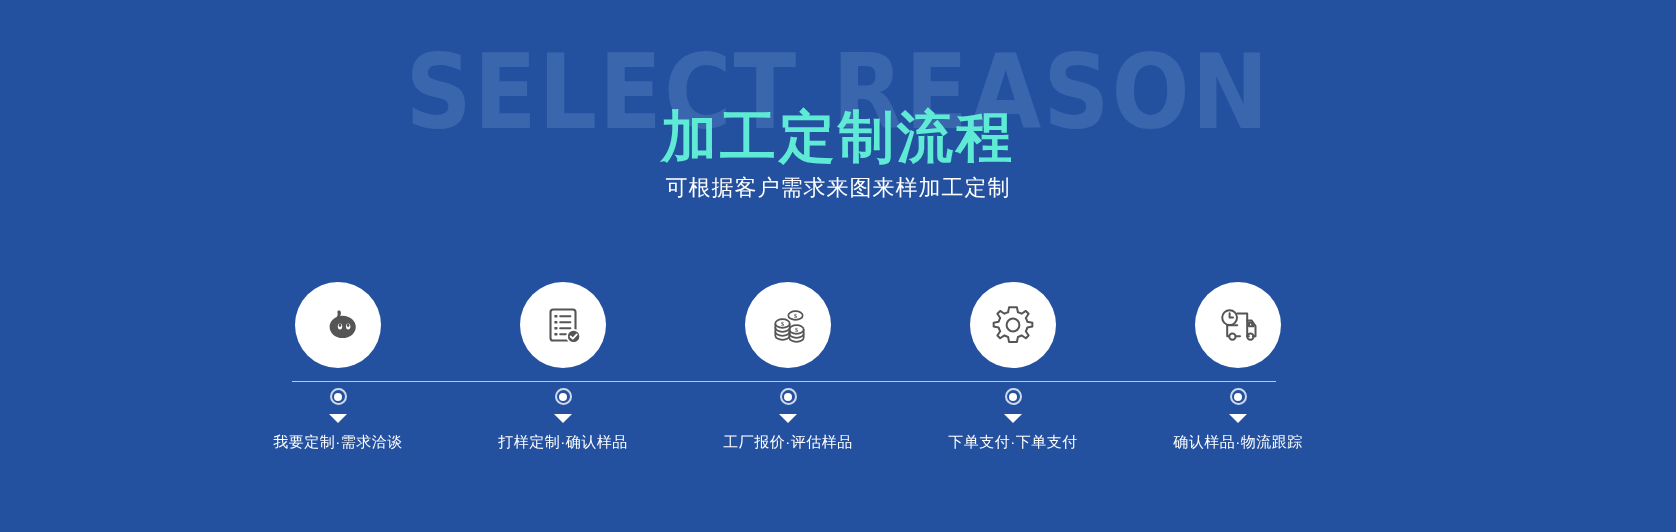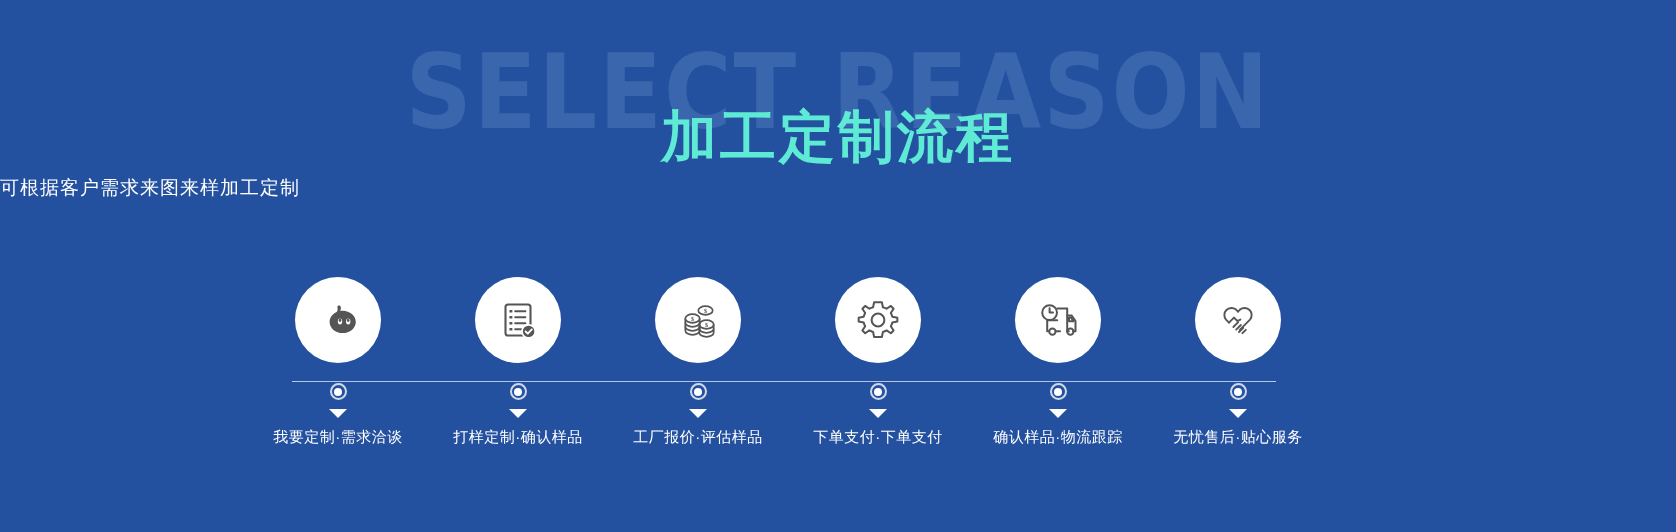--- a/index.html
+++ b/index.html
@@ -43,36 +43,37 @@
     line-height:66px;
     font-weight:bold;
     color:#5eead4;
     letter-spacing:3px;
     white-space:nowrap;
   }
   .subtitle{
     position:absolute;
     left:0;right:0;
     top:177px;
-    font-size:19px;
+    text-align:center;
+    font-size:22px;
     line-height:22px;
     color:#ffffff;
     letter-spacing:1px;
     white-space:nowrap;
   }
   
   .steps{
     position:absolute;
     left:248px;
     top:272px;
     width:1080px;
     height:180px;
     display:flex;
     justify-content:space-between;
-    align-items:center;
+    align-items:flex-end;
   }
   .step{
     position:relative;
     width:180px;
     display:flex;
     flex-direction:column;
     align-items:center;
   }
   .circle{
     width:86px;height:86px;
@@ -259,38 +260,15 @@
         </svg>
       </div>
       <div class="dot-wrap">
         <span class="dot-ring"></span>
         <span class="dot-core"></span>
       </div>
       <div class="tri"></div>
       <div class="step-label">确认样品·物流跟踪</div>
     </div>
 
-    <div class="step">
-      <div class="circle">
-        <svg width="50" height="50" viewBox="0 0 50 50">
-          <g fill="none" stroke="#555555" stroke-width="1.9" stroke-linejoin="round" stroke-linecap="round">
-
-            <path d="M25.0 16.6 l-2.0-2.0a7.1 7.1 0 0 0 -10.0 10.0l3.0 3.0"></path>
-            <path d="M25.0 16.6 l2.0-2.0a7.1 7.1 0 0 1 10.0 10.0l-10.2 10.2"></path>
-
-            <path d="M16.0 27.6l5.0-5.0 3.4 3.4 3.0-1.4"></path>
-            <path d="M20.4 32.0l4.8-4.8"></path>
-            <path d="M23.2 34.6l4.6-4.6"></path>
-            <path d="M26.0 37.0l4.2-4.2"></path>
-            <path d="M29.4 38.2l3.4-3.4"></path>
-          </g>
-        </svg>
-      </div>
-      <div class="dot-wrap">
-        <span class="dot-ring"></span>
-        <span class="dot-core"></span>
-      </div>
-      <div class="tri"></div>
-      <div class="step-label">无忧售后·贴心服务</div>
-    </div>
 
   </div>
 </div>
 
 </body></html>

